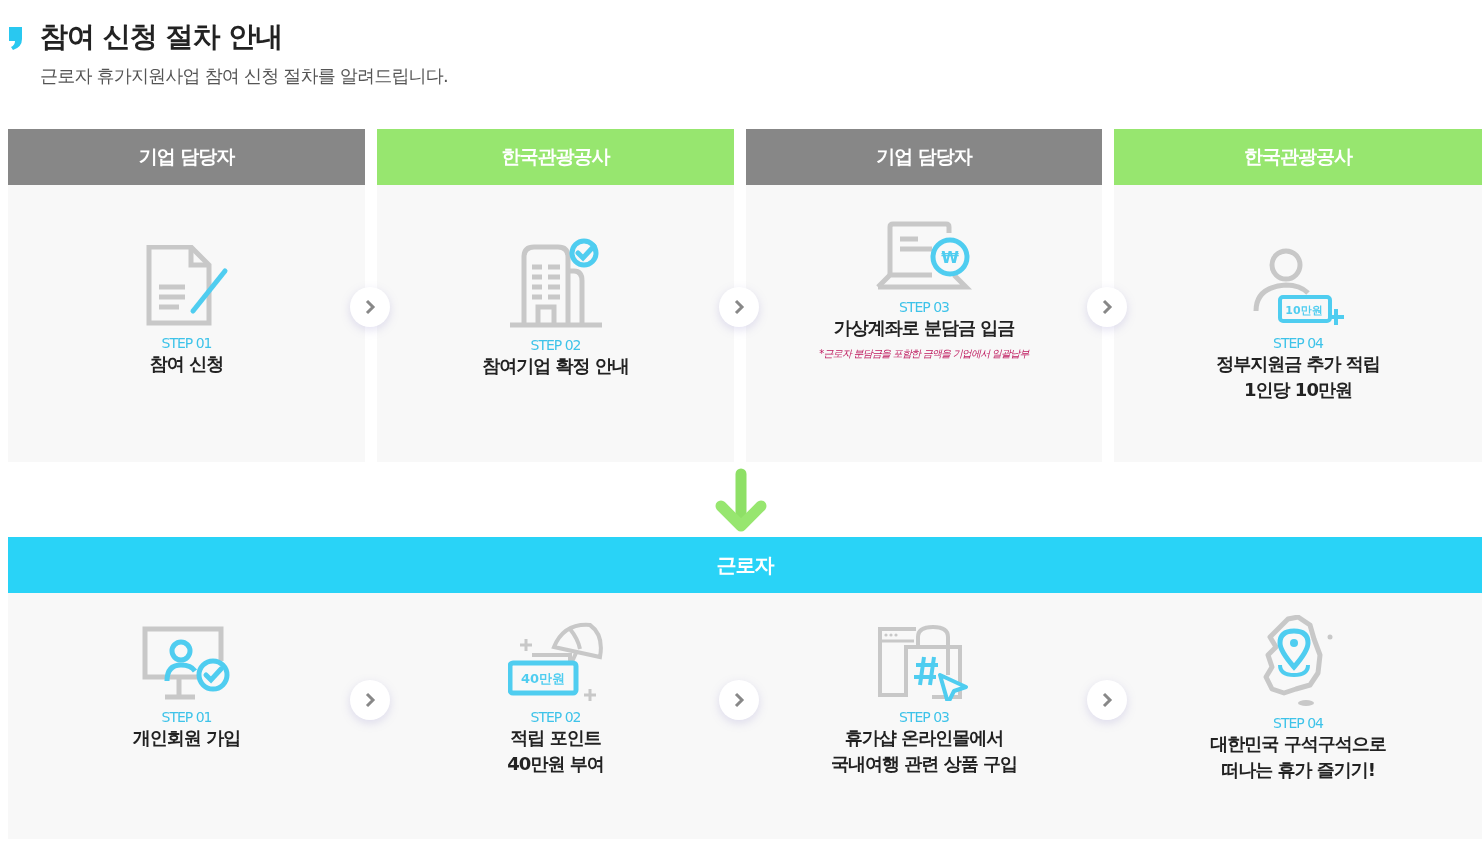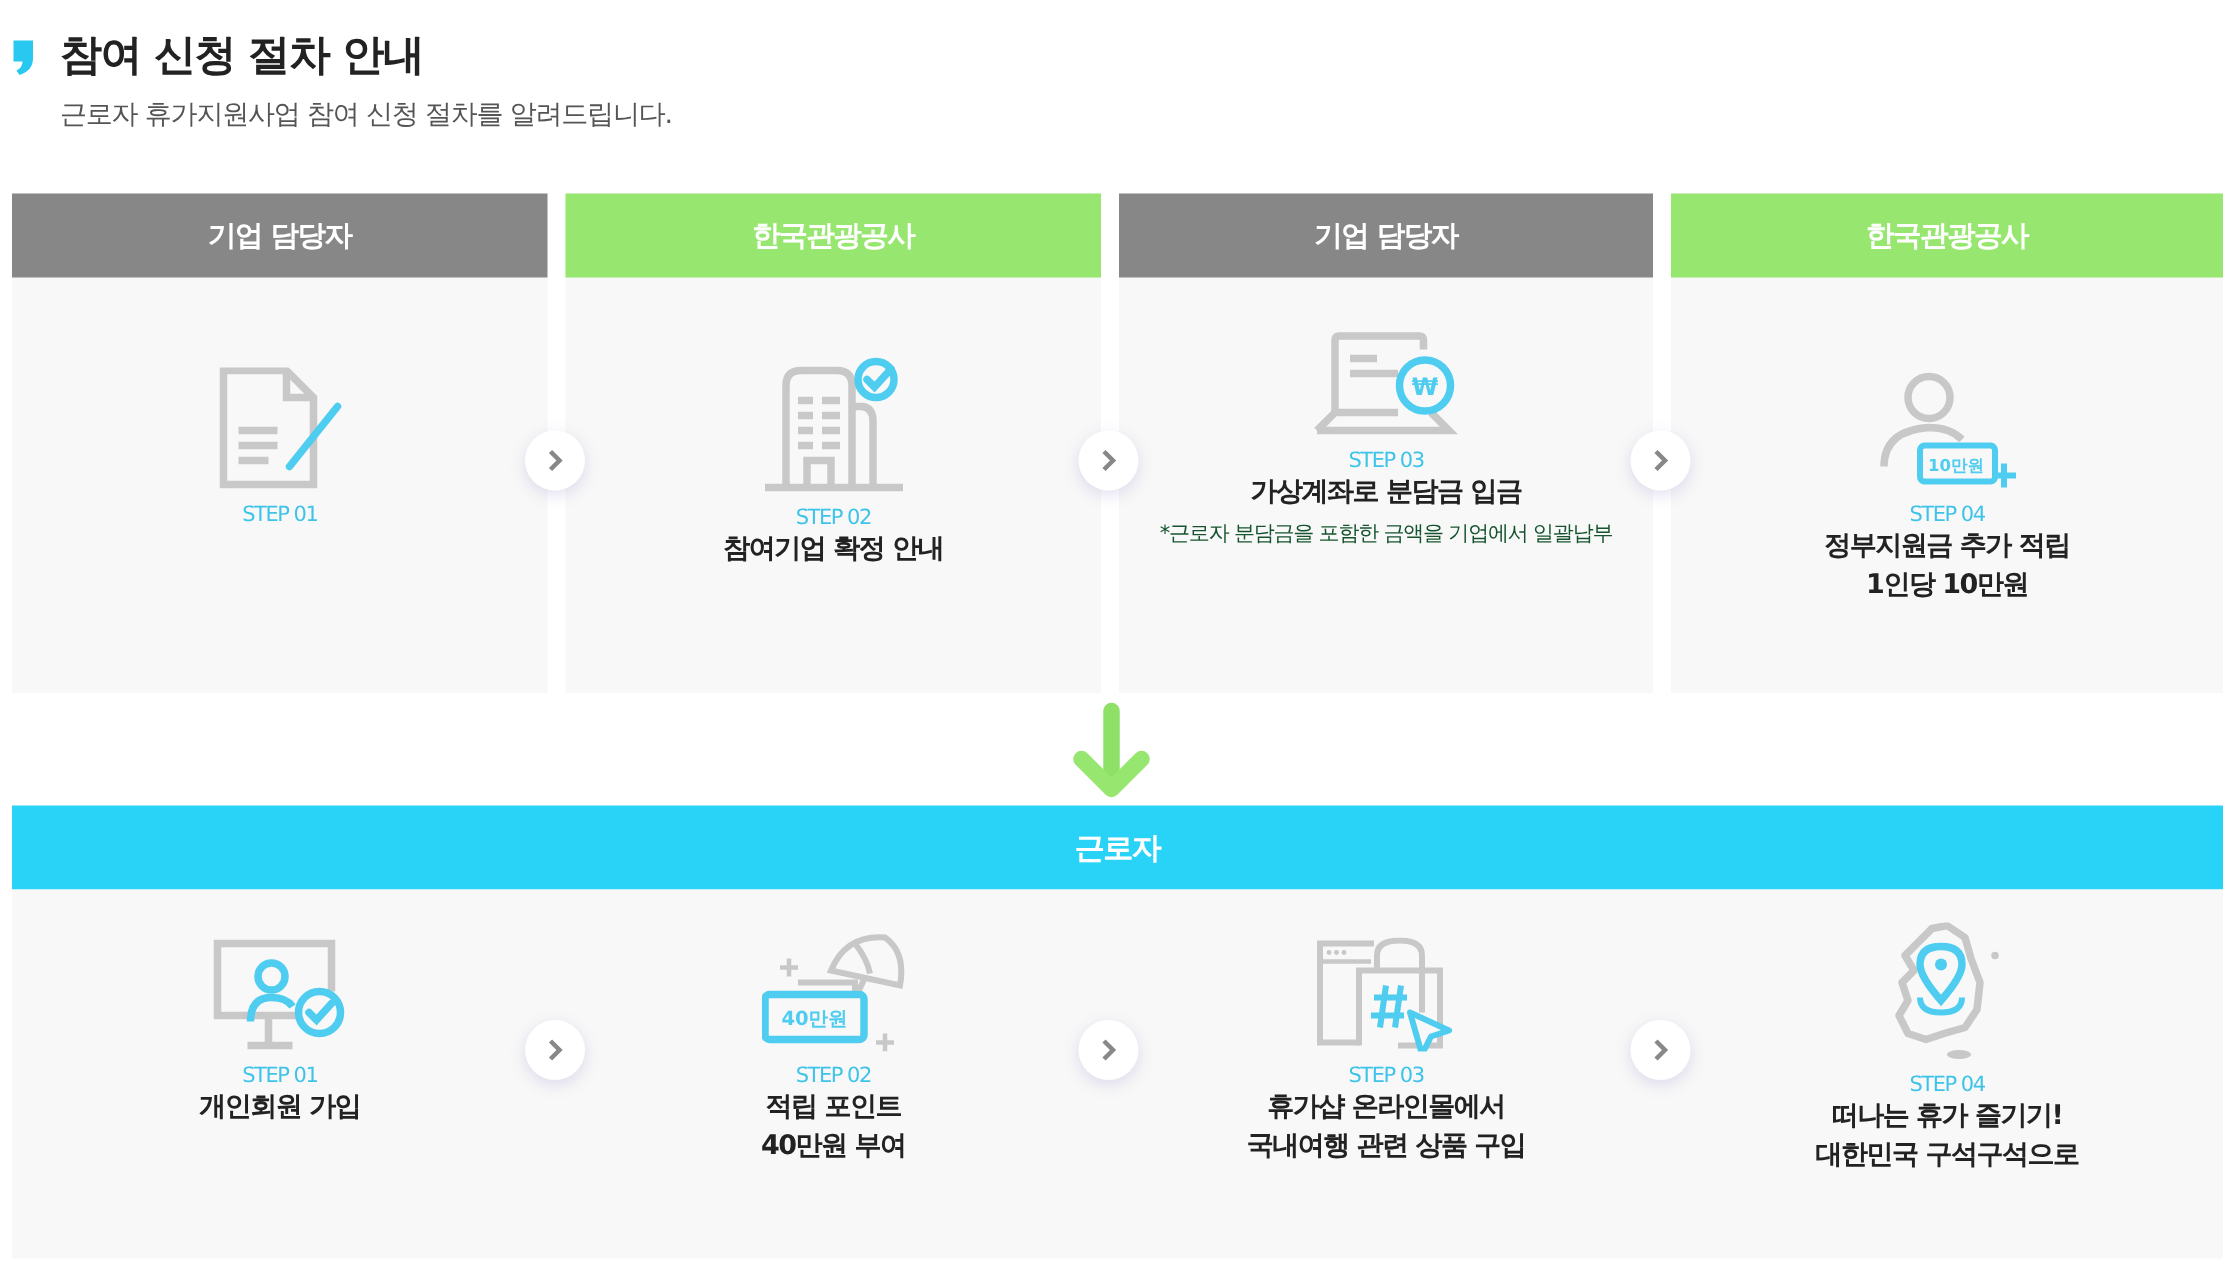--- a/index.html
+++ b/index.html
@@ -13,21 +13,21 @@
 
   .panel { position: absolute; top: 129px; height: 333px; background: #f8f8f8; }
   .panel-head { height: 56px; display: flex; align-items: center; justify-content: center; color: #fff; font-size: 19px; font-weight: bold; letter-spacing: -1px; }
   .panel-head.gray { background: #878787; }
   .panel-head.green { background: #97e66f; }
 
   .step { position: absolute; left: 0; right: 0; text-align: center; }
   .step-icon { display: block; margin: 0 auto; }
   .step-label { color: #3ec3e9; font-size: 14px; letter-spacing: -1px; margin-top: 8px; }
   .step-desc { color: #222; font-size: 18px; font-weight: bold; line-height: 26px; letter-spacing: -1px; }
-  .step-note { color: #14532d; font-size: 14px; letter-spacing: -0.8px; margin-top: 6px; }
+  .step-note { color: #be185d; font-size: 10px; letter-spacing: -0.8px; margin-top: 6px; font-style: italic; }
 
   .next { position: absolute; width: 40px; height: 40px; border-radius: 50%; background: #fff; box-shadow: 0 3px 10px rgba(140, 130, 200, 0.25); display: flex; align-items: center; justify-content: center; z-index: 3; }
 
   .down-arrow { position: absolute; left: 714px; top: 468px; width: 54px; height: 64px; }
 
   .worker-bar { position: absolute; left: 8px; top: 537px; width: 1474px; height: 56px; background: #29d3f7; color: #fff; font-size: 20px; font-weight: bold; display: flex; align-items: center; justify-content: center; letter-spacing: -1px; }
   .worker-body { position: absolute; left: 8px; top: 593px; width: 1474px; height: 246px; background: #f8f8f8; }
   .wcol { position: absolute; top: 0; height: 246px; text-align: center; }
 </style>
 </head>
@@ -46,20 +46,23 @@
   <div class="step" style="top:116px;">
     <svg class="step-icon" width="84" height="82" viewBox="0 0 84 82">
       <path d="M4 2 H46 L64 20 V78 H4 Z" fill="none" stroke="#c8c8c8" stroke-width="5"></path>
       <path d="M46 2 V20 H64" fill="none" stroke="#c8c8c8" stroke-width="5"></path>
       <line x1="14" y1="42" x2="40" y2="42" stroke="#c8c8c8" stroke-width="5"></line>
       <line x1="14" y1="52" x2="40" y2="52" stroke="#c8c8c8" stroke-width="5"></line>
       <line x1="14" y1="62" x2="34" y2="62" stroke="#c8c8c8" stroke-width="5"></line>
       <line x1="48" y1="66" x2="80" y2="26" stroke="#4fcdf0" stroke-width="5" stroke-linecap="round"></line>
     </svg>
     <div class="step-label">STEP 01</div>
+    <div class="step-desc">
+      <div>참여 신청</div>
+    </div>
   </div>
 </div>
 
 <div class="panel" style="left:377px; width:357px;">
   <div class="panel-head green">한국관광공사</div>
   <div class="step" style="top:108px;">
     <svg class="step-icon" width="96" height="92" viewBox="0 0 96 92">
       <path d="M16 88 V20 Q16 10 26 10 H50 Q60 10 60 20 V88" fill="none" stroke="#c8c8c8" stroke-width="5"></path>
       <path d="M60 34 H66 Q74 34 74 44 V88" fill="none" stroke="#c8c8c8" stroke-width="5"></path>
       <g stroke="#c8c8c8" stroke-width="5">
@@ -225,22 +228,22 @@
       <svg class="step-icon" width="80" height="92" viewBox="0 0 80 92">
         <path d="M30 4 L40 2 L52 10 L56 24 L62 40 L60 58 L52 70 L38 74 L26 78 L14 74 L8 62 L14 52 L10 40 L18 32 L12 22 L22 12 Z" fill="none" stroke="#c8c8c8" stroke-width="5" stroke-linejoin="round"></path>
         <ellipse cx="48" cy="88" rx="8" ry="3" fill="#c8c8c8"></ellipse>
         <circle cx="72" cy="22" r="2.5" fill="#c8c8c8"></circle>
         <path d="M36 52 Q22 36 22 28 Q22 16 36 16 Q50 16 50 28 Q50 36 36 52 Z" fill="none" stroke="#4fcdf0" stroke-width="5"></path>
         <circle cx="36" cy="28" r="4" fill="#4fcdf0"></circle>
         <path d="M22 50 Q22 60 36 60 Q50 60 50 50" fill="none" stroke="#4fcdf0" stroke-width="4"></path>
       </svg>
       <div class="step-label">STEP 04</div>
       <div class="step-desc">
+        <div>대한민국 구석구석으로</div>
         <div>떠나는 휴가 즐기기!</div>
-        <div>대한민국 구석구석으로</div>
       </div>
     </div>
   </div>
 </div>
 
 <div class="next" style="left:350px; top:680px;">
   <svg width="14" height="16" viewBox="0 0 14 16">
       <path d="M4 2 L10 8 L4 14" fill="none" stroke="#888" stroke-width="3"></path>
     </svg>
 </div>

